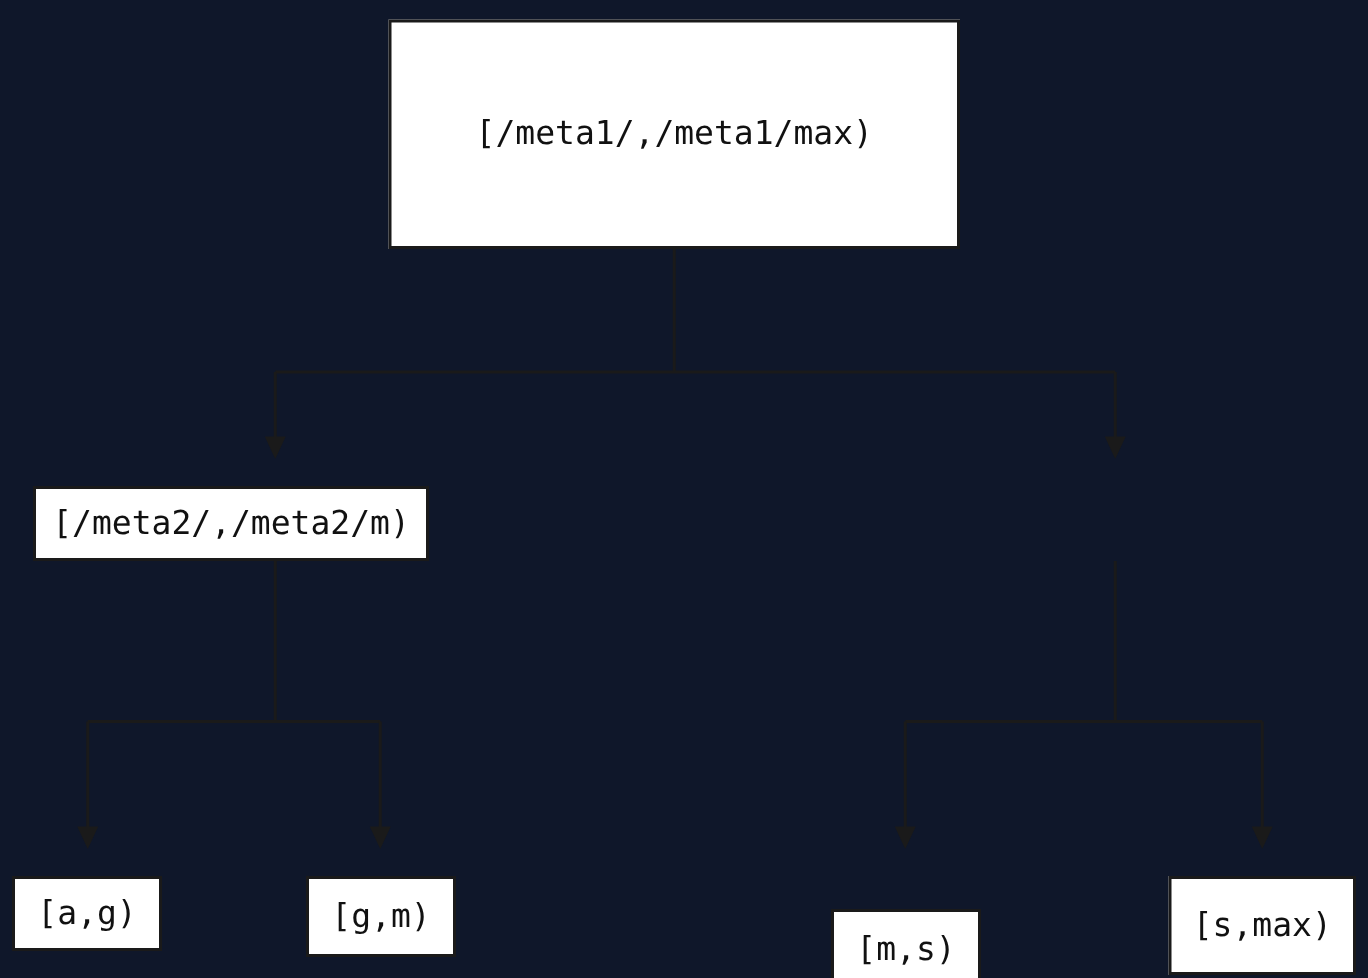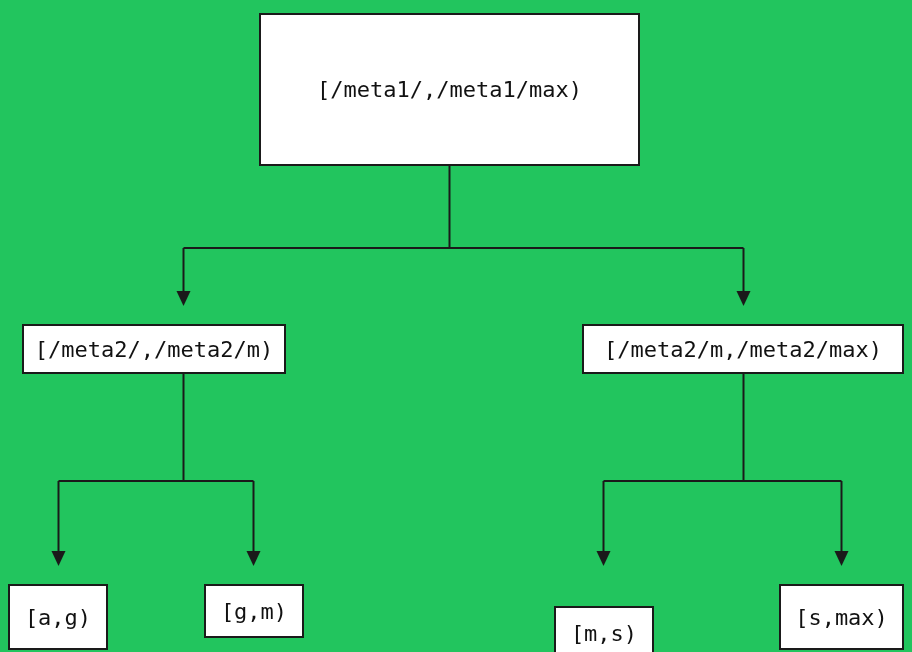--- a/index.html
+++ b/index.html
@@ -4,21 +4,21 @@
 <style>
   html, body {
     margin: 0;
     padding: 0;
     background: #ffffff;
   }
   .canvas {
     position: relative;
     width: 912px;
     height: 652px;
-    background: #22c55e;
+    background: #0f172a;
     font-family: "DejaVu Sans Mono", "Liberation Mono", monospace;
     overflow: hidden;
   }
   .edges-svg {
     position: absolute;
     left: 0;
     top: 0;
     width: 912px;
     height: 652px;
   }
@@ -39,21 +39,21 @@
     display: flex;
     align-items: center;
     justify-content: center;
     font-size: 22px;
     color: #111111;
     white-space: pre;
   }
   .node-root   { left: 259px; top: 13px;  width: 381px; height: 153px; }
   .node-l2-left  { left: 22px;  top: 324px; width: 264px; height: 50px; }
   .node-l2-right { left: 582px; top: 324px; width: 322px; height: 50px; }
-  .node-leaf-1 { left: 8px;   top: 584px; width: 100px; height: 66px; }
+  .node-leaf-1 { left: 8px;   top: 584px; width: 100px; height: 50px; }
   .node-leaf-2 { left: 204px; top: 584px; width: 100px; height: 54px; }
   .node-leaf-3 { left: 554px; top: 606px; width: 100px; height: 54px; }
   .node-leaf-4 { left: 779px; top: 584px; width: 125px; height: 66px; }
 </style>
 </head>
 <body>
 
 <div class="canvas">
 
   <svg class="edges-svg" viewBox="0 0 912 652" aria-hidden="true">
@@ -81,23 +81,20 @@
   </svg>
 
   <div class="node node-root">
     <span>[/meta1/,/meta1/max)</span>
   </div>
 
   <div class="node node-l2-left">
     <span>[/meta2/,/meta2/m)</span>
   </div>
 
-  <div class="node node-l2-right">
-    <span>[/meta2/m,/meta2/max)</span>
-  </div>
 
   <div class="node node-leaf-1">
     <span>[a,g)</span>
   </div>
 
   <div class="node node-leaf-2">
     <span>[g,m)</span>
   </div>
 
   <div class="node node-leaf-3">

